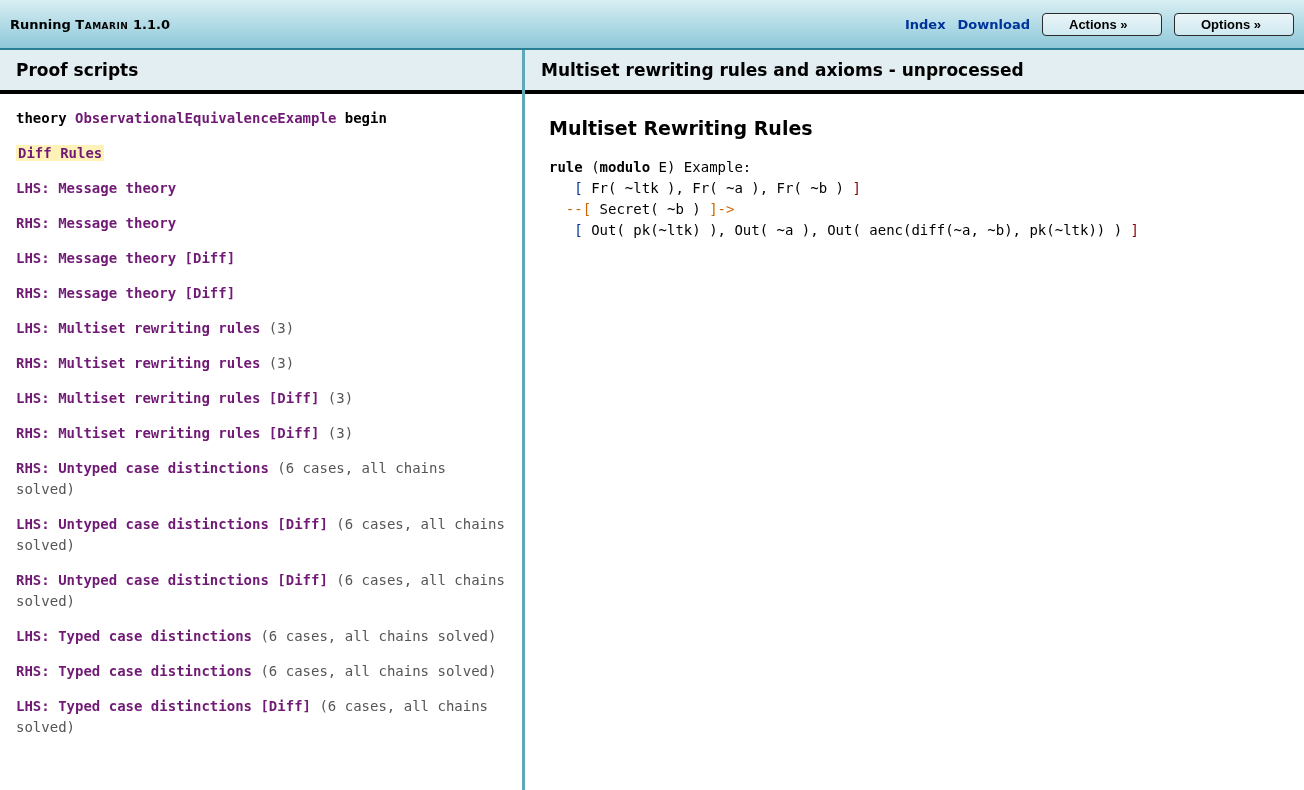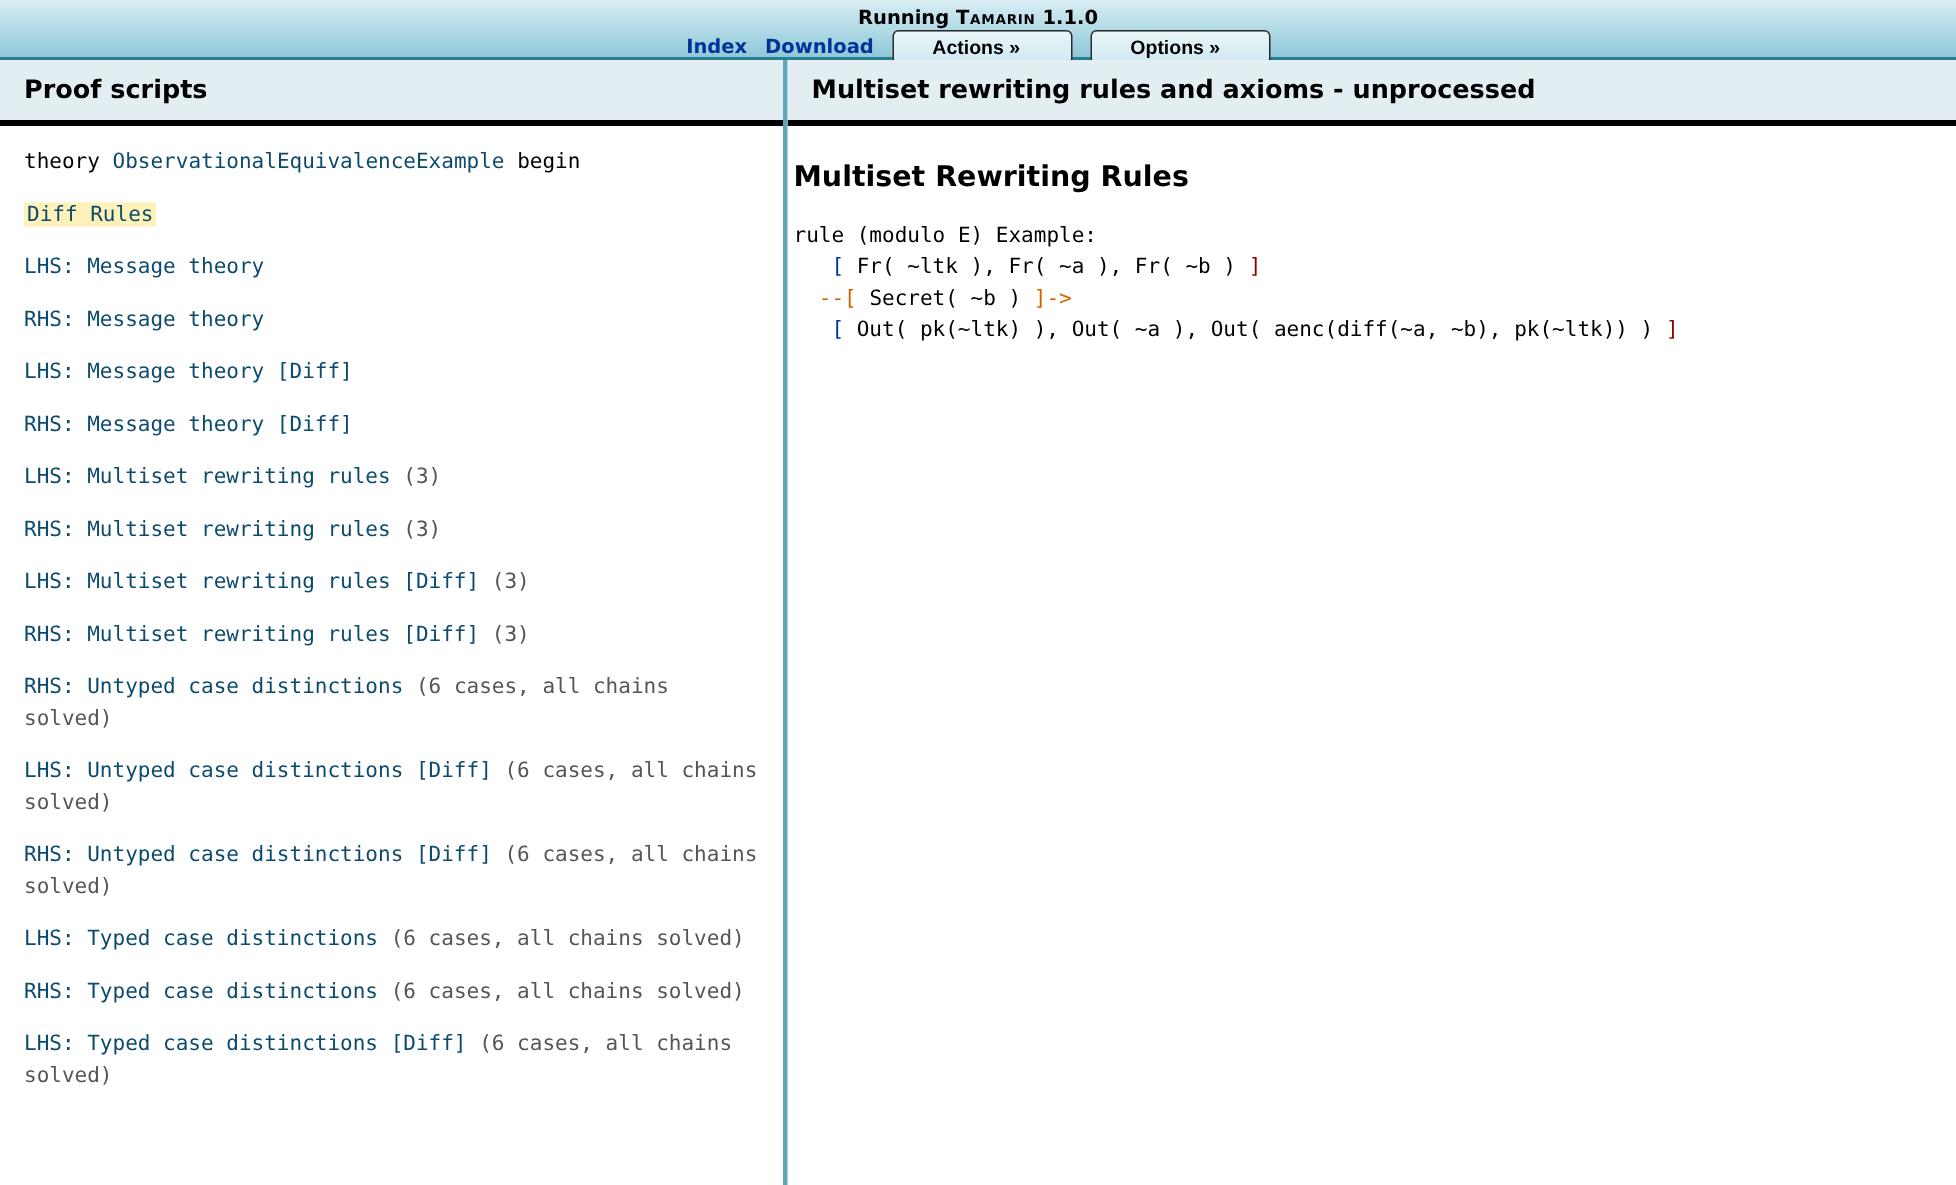--- a/index.html
+++ b/index.html
@@ -10,22 +10,21 @@
     color: #000;
     background: #fff;
   }
   .topbar {
     background: linear-gradient(to bottom, #d9eef3 0%, #b6dde8 45%, #8fc8d8 100%);
     border-bottom: 2px solid #2a7e94;
     padding: 5px 10px;
     display: flex;
     align-items: center;
     justify-content: space-between;
-    height: 40px;
-    flex-direction: column;
+    height: 50px;
   }
   .topbar-left { font-size: 13px; }
   .topbar-left b { font-weight: bold; }
   .tamarin-name { font-variant: small-caps; letter-spacing: 0.5px; }
   .topbar-right { display: flex; align-items: center; gap: 12px; }
   .toplink { color: #003399; font-weight: bold; text-decoration: none; cursor: pointer; }
   .topbtn {
     background: linear-gradient(to bottom, #eaf5f8, #cfe9f0);
     border: 1px solid #2a2a2a;
     border-radius: 4px;
@@ -54,29 +53,29 @@
     flex-direction: column;
   }
   .panel-header {
     background: #e3eef2;
     border-bottom: 4px solid #000000;
     padding: 10px 16px;
     font-weight: bold;
     font-size: 17px;
   }
   .panel-body {
-    padding: 16px 4px;
+    padding: 16px 24px;
     font-family: "DejaVu Sans Mono", "Courier New", monospace;
     font-size: 14px;
     line-height: 1.5;
   }
   .left .panel-body { padding: 14px 16px; }
   .theory-line { margin-bottom: 14px; }
-  .kw { font-weight: normal; }
-  .link { color: #0c4a6e; font-weight: normal; cursor: pointer; text-decoration: none; }
+  .kw { font-weight: bold; }
+  .link { color: #701a75; font-weight: bold; cursor: pointer; text-decoration: none; }
   .highlight { background: #fff2b8; padding: 0 2px; }
   .item { margin-bottom: 14px; }
   .gray { color: #555; }
   .right-h2 {
     font-family: "DejaVu Sans", Verdana, Arial, sans-serif;
     font-size: 19px;
     font-weight: bold;
     margin: 4px 0 14px 0;
   }
   .rule-block { white-space: pre; font-family: "DejaVu Sans Mono","Courier New",monospace; font-size:14px; }

